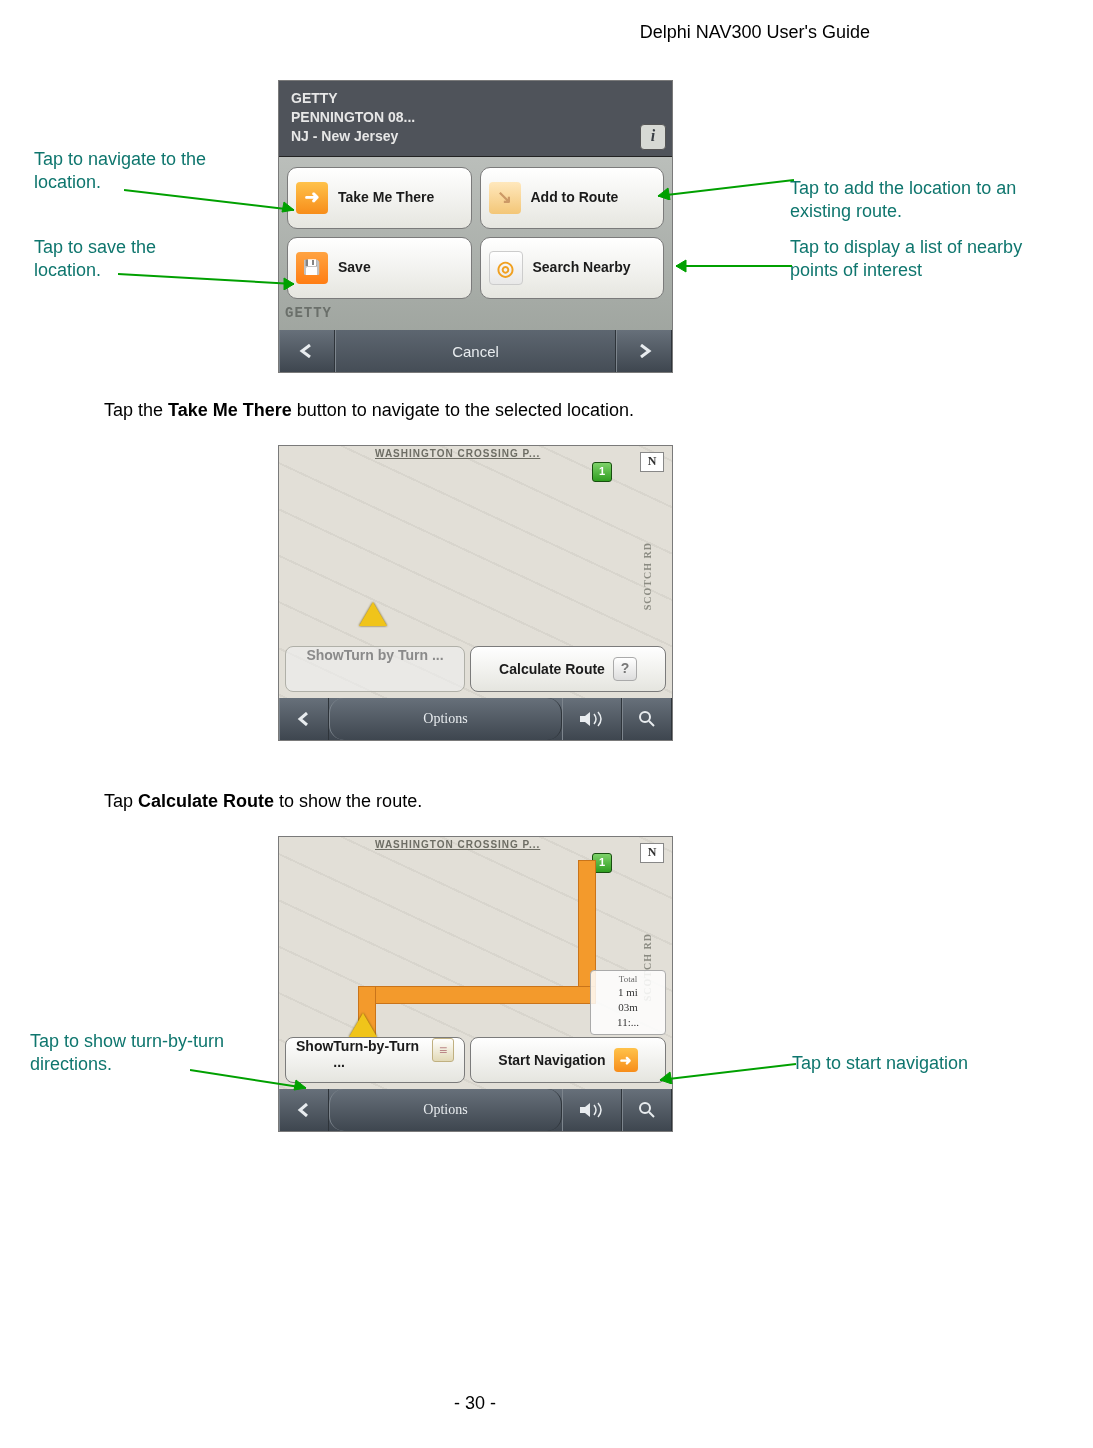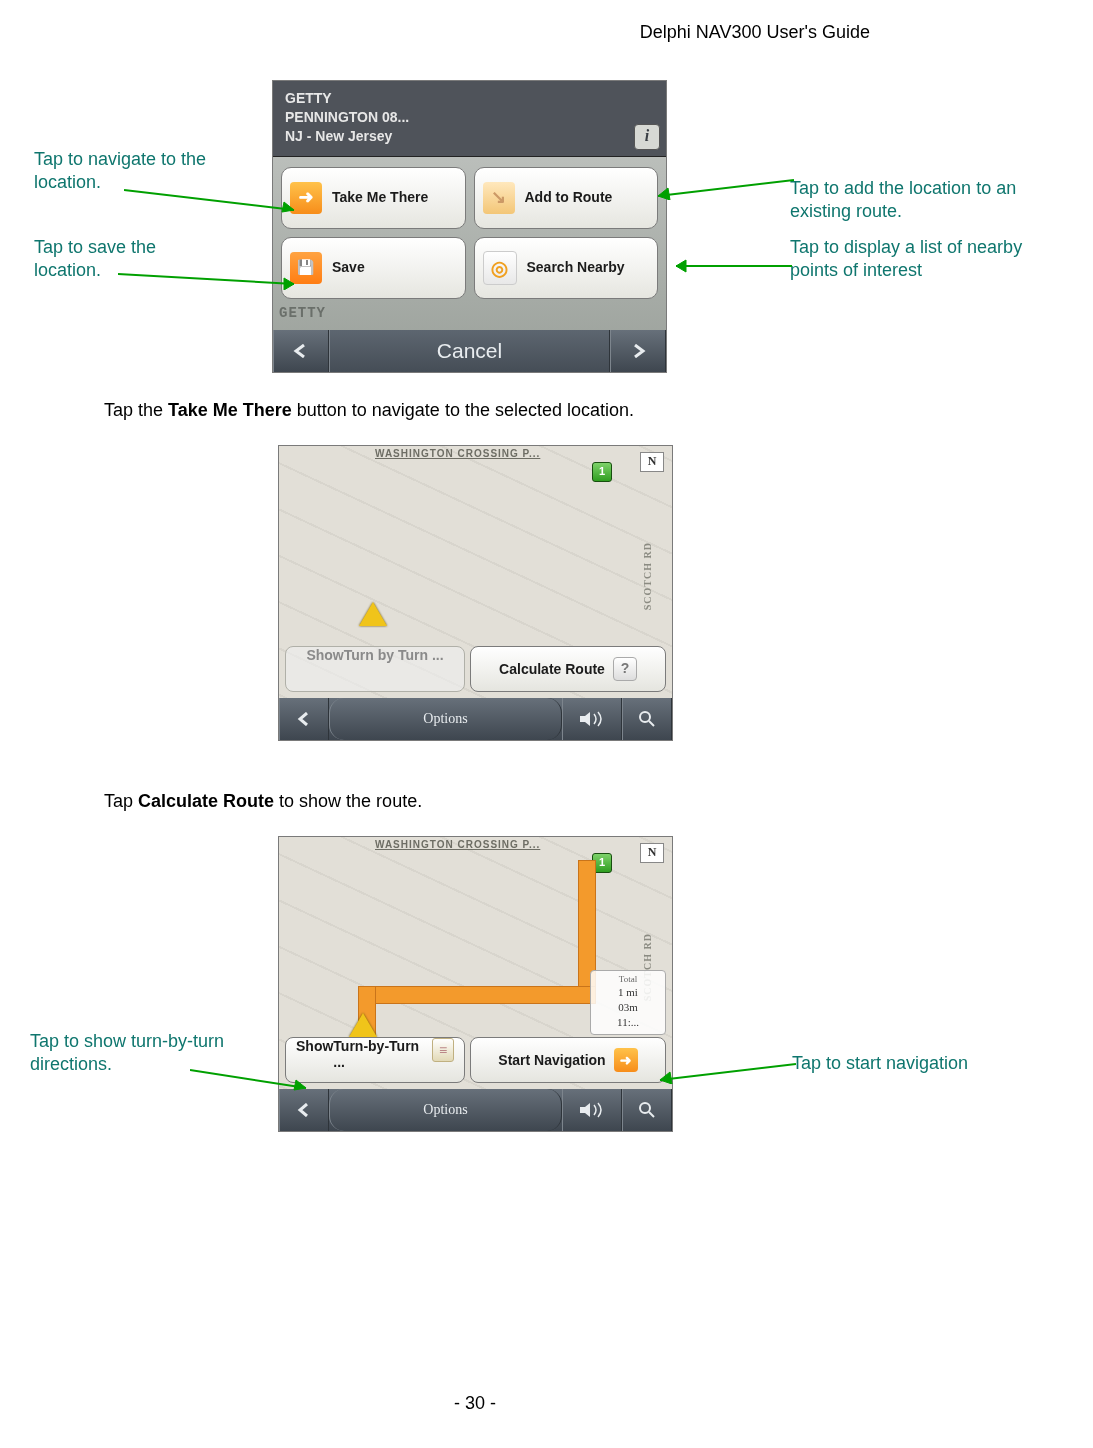--- a/index.html
+++ b/index.html
@@ -51,21 +51,21 @@
     position: absolute;
     left: 104px;
     font-size: 18px;
     line-height: 1.3;
   }
 
   
   .shot1 {
     position: absolute;
     top: 80px;
-    left: 272px;
+    left: 278px;
     width: 395px;
     height: 293px;
     border: 1px solid #7a7a7a;
     background: linear-gradient(#c6c9c6, #9aa09a);
     box-sizing: border-box;
     overflow: hidden;
   }
   .poi-header {
     background: #4f535a;
     color: #e7e7e7;
@@ -161,21 +161,21 @@
     display:flex;
     align-items:center;
     justify-content:center;
     color:#e8ecef;
     font-family: Verdana, Arial, sans-serif;
     font-size:14px;
     border-right:1px solid #2e343a;
     border-left:1px solid #7d858d;
   }
   .bb-back { width:54px; }
-  .bb-cancel { flex:1; background:linear-gradient(#5d6670,#454d56); font-size:21px; }
+  .bb-cancel { flex:1; background:linear-gradient(#5d6670,#454d56); font-size:15px; }
   .bb-fwd { width:54px; }
 
   
   .shot2 {
     position: absolute;
     top: 445px;
     left: 278px;
     width: 395px;
     height: 296px;
     border: 1px solid #7a7a7a;

